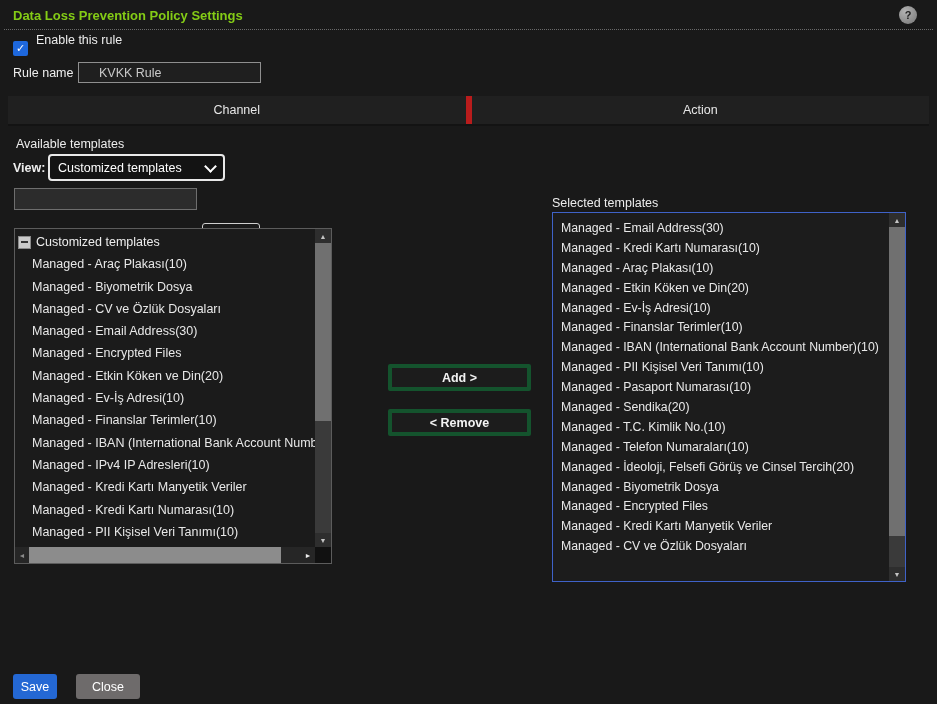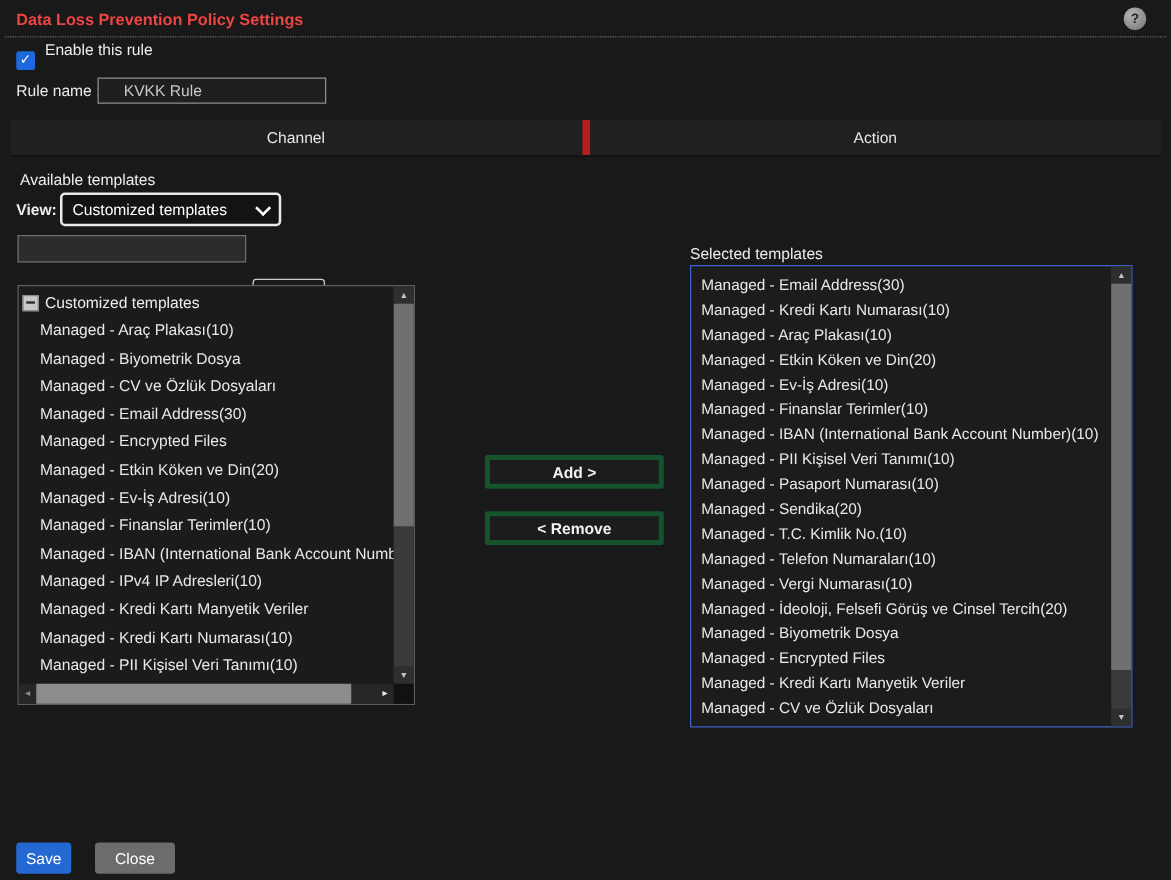--- a/index.html
+++ b/index.html
@@ -5,21 +5,21 @@
   html,body{margin:0;padding:0;background:#101010;}
   .stage{
     position:relative;width:937px;height:704px;overflow:hidden;
     background:#191919;color:#ededed;
     font-family:"Liberation Sans","DejaVu Sans",sans-serif;
     font-size:12.5px;
   }
   .abs{position:absolute;}
 
   
-  .title{left:13px;top:8px;font-size:13px;font-weight:bold;color:#ef4444;}
+  .title{left:13px;top:8px;font-size:13px;font-weight:bold;color:#84cc16;}
   .help{left:899px;top:6px;width:18px;height:18px;border-radius:50%;
     background:radial-gradient(circle at 35% 30%,#b3b3b3,#767676);
     color:#1f1f1f;font-size:11px;font-weight:bold;display:flex;align-items:center;justify-content:center;}
   .dotted-divider{left:4px;top:29px;width:929px;border-top:1px dotted #6a6a6a;height:0;}
 
   
   .checkbox{left:13px;top:41px;width:15px;height:15px;background:#1e68dd;border-radius:2px;
     display:flex;align-items:center;justify-content:center;color:#fff;font-size:11px;line-height:1;}
   .enable-label{left:36px;top:33px;}
   .rule-label{left:13px;top:66px;}
@@ -171,21 +171,20 @@
         <div class="list-item">Managed - Araç Plakası(10)</div>
         <div class="list-item">Managed - Etkin Köken ve Din(20)</div>
         <div class="list-item">Managed - Ev-İş Adresi(10)</div>
         <div class="list-item">Managed - Finanslar Terimler(10)</div>
         <div class="list-item">Managed - IBAN (International Bank Account Number)(10)</div>
         <div class="list-item">Managed - PII Kişisel Veri Tanımı(10)</div>
         <div class="list-item">Managed - Pasaport Numarası(10)</div>
         <div class="list-item">Managed - Sendika(20)</div>
         <div class="list-item">Managed - T.C. Kimlik No.(10)</div>
         <div class="list-item">Managed - Telefon Numaraları(10)</div>
-        <div class="list-item">Managed - Vergi Numarası(10)</div>
         <div class="list-item">Managed - İdeoloji, Felsefi Görüş ve Cinsel Tercih(20)</div>
         <div class="list-item">Managed - Biyometrik Dosya</div>
         <div class="list-item">Managed - Encrypted Files</div>
         <div class="list-item">Managed - Kredi Kartı Manyetik Veriler</div>
         <div class="list-item">Managed - CV ve Özlük Dosyaları</div>
       </div>
     <div class="vscroll">
       <span class="sb-arrow">▲</span>
       <span class="vthumb"></span>
       <span class="sb-arrow" style="margin-top:auto;">▼</span>

